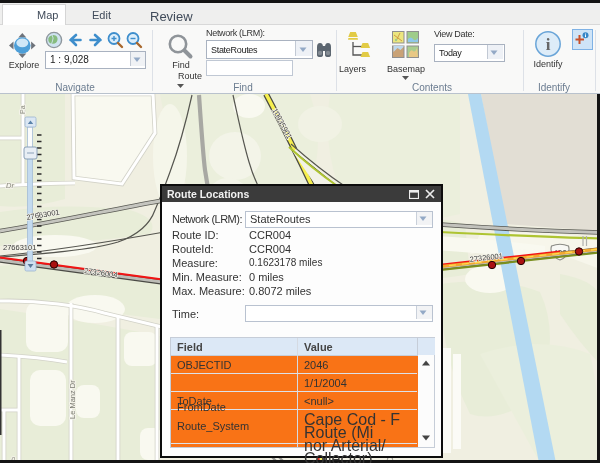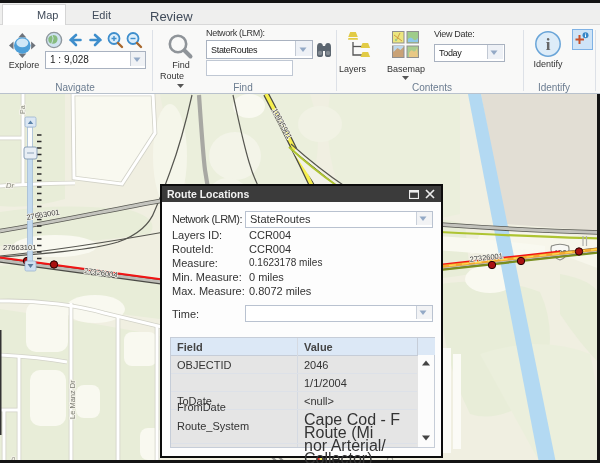--- a/index.html
+++ b/index.html
@@ -61,21 +61,21 @@
   <div class="abs" style="left:130px;top:52px;width:14px;height:14px;background:#f0f2f5;border-left:1px solid #c2c9d4;"></div>
   <svg class="abs" style="left:133px;top:57px;" width="9" height="6">
       <path d="M0.5 0.5 h7 l-3.5 4.5 z" fill="#93a9c6"></path>
     </svg>
 
   <svg class="abs" style="left:166px;top:33px;" width="30" height="28" viewBox="0 0 30 28">
     <circle cx="12" cy="11" r="8.2" fill="none" stroke="#8f9499" stroke-width="2.6"></circle>
     <path d="M18.5 17.5 l6 6" stroke="#8f9499" stroke-width="4" stroke-linecap="round"></path>
   </svg>
   <div class="abs" style="left:160px;top:60px;width:42px;text-align:center;font-size:9px;color:#333;">Find</div>
-  <div class="abs" style="left:160px;top:70.5px;width:42px;text-align:left;font-size:9px;color:#333;">Route</div>
+  <div class="abs" style="left:160px;top:70.5px;width:42px;text-align:right;font-size:9px;color:#333;">Route</div>
   <svg class="abs" style="left:177px;top:84px;" width="8" height="5">
       <path d="M0 0 h7 l-3.5 4 z" fill="#555"></path>
     </svg>
   <div class="abs" style="left:206px;top:28px;font-size:9px;letter-spacing:-0.3px;color:#333;">Network (LRM):</div>
   <div class="abs" style="left:206px;top:40px;width:105px;height:17px;background:#fff;border:1px solid #a9b2c0;"></div>
   <div class="abs" style="left:211px;top:45px;font-size:9px;letter-spacing:-0.3px;color:#222;">StateRoutes</div>
   <div class="abs" style="left:295px;top:41px;width:16px;height:15px;background:#eef1f6;border-left:1px solid #c2c9d4;"></div>
   <svg class="abs" style="left:299px;top:47px;" width="9" height="6">
       <path d="M0.5 0.5 h7 l-3.5 4.5 z" fill="#93a9c6"></path>
     </svg>
@@ -298,38 +298,38 @@
       </svg>
 
     <div class="abs" style="left:10px;top:27px;font-size:11px;letter-spacing:-0.5px;color:#333;">Network (LRM):</div>
     <div class="abs" style="left:83px;top:25px;width:186px;height:15px;background:#fff;border:1px solid #b9c2d0;"></div>
     <div class="abs" style="left:88px;top:27px;font-size:11px;color:#333;">StateRoutes</div>
     <div class="abs" style="left:254px;top:26px;width:15px;height:13px;background:#f2f3f5;border-left:1px solid #c9d0da;"></div>
     <svg class="abs" style="left:257px;top:30px;" width="9" height="6">
         <path d="M0.5 0.5 h7 l-3.5 4.5 z" fill="#93a9c6"></path>
       </svg>
 
-    <div class="abs" style="left:10px;top:43px;font-size:11px;color:#333;">Layers ID:</div>
+    <div class="abs" style="left:10px;top:43px;font-size:11px;color:#333;">Route ID:</div>
     <div class="abs" style="left:87px;top:43px;font-size:11px;color:#333;">CCR004</div>
     <div class="abs" style="left:10px;top:57px;font-size:11px;color:#333;">RouteId:</div>
     <div class="abs" style="left:87px;top:57px;font-size:11px;color:#333;">CCR004</div>
     <div class="abs" style="left:10px;top:71px;font-size:11px;color:#333;">Measure:</div>
     <div class="abs" style="left:87px;top:71px;font-size:10px;color:#333;text-align:right;">0.1623178 miles</div>
     <div class="abs" style="left:10px;top:85px;font-size:11px;color:#333;">Min. Measure:</div>
     <div class="abs" style="left:87px;top:85px;font-size:11px;color:#333;">0 miles</div>
     <div class="abs" style="left:10px;top:99px;font-size:11px;color:#333;">Max. Measure:</div>
     <div class="abs" style="left:87px;top:99px;font-size:11px;color:#333;">0.8072 miles</div>
     <div class="abs" style="left:10px;top:122px;font-size:11px;color:#333;">Time:</div>
     <div class="abs" style="left:83px;top:119px;width:186px;height:15px;background:#fff;border:1px solid #b9c2d0;"></div>
     <div class="abs" style="left:254px;top:120px;width:15px;height:13px;background:#f2f3f5;border-left:1px solid #c9d0da;"></div>
     <svg class="abs" style="left:257px;top:124px;" width="9" height="6">
         <path d="M0.5 0.5 h7 l-3.5 4.5 z" fill="#93a9c6"></path>
       </svg>
 
-    <div class="abs" style="left:8px;top:151px;width:263px;height:109px;border:1px solid #c6cdd8;background:#e5e5e5;">
+    <div class="abs" style="left:8px;top:151px;width:263px;height:109px;border:1px solid #c6cdd8;background:#f97316;">
       <div class="abs" style="left:0;top:0;width:246px;height:17px;background:#dce8f6;border-bottom:1px solid #c6cdd8;"></div>
       <div class="abs" style="left:246px;top:0;width:17px;height:17px;background:#dce8f6;border-bottom:1px solid #c6cdd8;border-left:1px solid #c6cdd8;"></div>
       <div class="abs" style="left:6px;top:3px;font-size:11px;font-weight:bold;color:#444;">Field</div>
       <div class="abs" style="left:133px;top:3px;font-size:11px;font-weight:bold;color:#444;">Value</div>
       <div class="abs" style="left:126px;top:0px;width:1px;height:109px;background:#d5dae2;"></div>
       <div class="abs" style="left:0;top:35px;width:246px;height:1px;background:#dde1e8;"></div>
       <div class="abs" style="left:0;top:53px;width:246px;height:1px;background:#dde1e8;"></div>
       <div class="abs" style="left:0;top:71px;width:246px;height:1px;background:#dde1e8;"></div>
       <div class="abs" style="left:0;top:105px;width:246px;height:1px;background:#dde1e8;"></div>
       <div class="abs" style="left:6px;top:21px;font-size:11px;color:#333;">OBJECTID</div>

